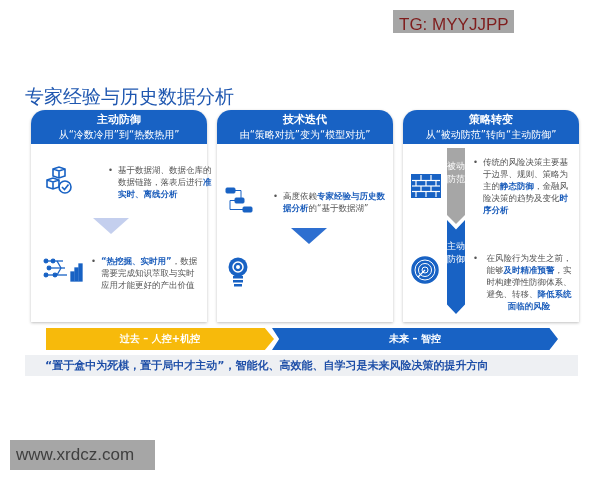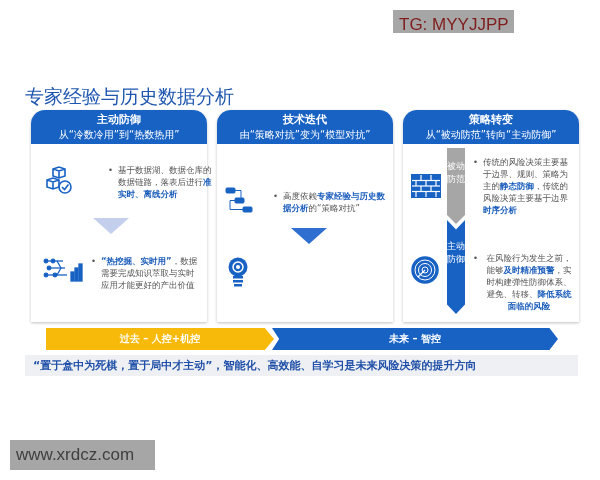--- a/index.html
+++ b/index.html
@@ -21,21 +21,21 @@
   .icon { position: absolute; }
   .down-arrow { position: absolute; width: 0; height: 0; }
   .arrowbar { position: absolute; top: 328px; height: 22px; }
   .arrow-yellow { left: 46px; width: 228px; background: #f7ba0b; color: #fff; font-size: 10px; font-weight: bold;
                   text-align: center; line-height: 22px;
                   clip-path: polygon(0 0, 96% 0, 100% 50%, 96% 100%, 0 100%); }
   .arrow-blue { left: 272px; width: 286px; background: #1862c4; color: #fff; font-size: 10px; font-weight: bold;
                 text-align: center; line-height: 22px;
                 clip-path: polygon(0 0, 97% 0, 100% 50%, 97% 100%, 0 100%, 2.5% 50%); }
   .banner { position: absolute; left: 25px; top: 355px; width: 553px; height: 21px; background: #eef0f3;
-            color: #1f4fa8; font-size: 11px; font-weight: bold; line-height: 21px; padding-left: 8px; white-space: nowrap; }
+            color: #1f4fa8; font-size: 11px; font-weight: bold; line-height: 21px; padding-left: 20px; white-space: nowrap; }
   .vlabel { position: absolute; width: 18px; color: #fff; font-size: 9px; line-height: 13px; text-align: center; }
 </style>
 </head>
 <body>
 
 <div class="wm-top">TG: MYYJJPP</div>
 
 <div class="title">专家经验与历史数据分析</div>
 
 <div class="card" style="left:31px;width:176px;">
@@ -85,21 +85,21 @@
   <svg class="icon" style="left:8px;top:76px;" width="28" height="28" viewBox="0 0 28 28">
     <g fill="#1862c4" stroke="#1862c4" stroke-width="1">
       <rect x="1" y="2" width="9" height="5" rx="1"></rect>
       <rect x="10" y="12" width="9" height="5" rx="1"></rect>
       <rect x="18" y="21" width="9" height="5" rx="1"></rect>
       <path d="M10 4.5 L16 4.5 L16 12" fill="none"></path>
       <path d="M10 14.5 L5 14.5 L5 23.5 L18 23.5" fill="none"></path>
     </g>
   </svg>
   <div class="bullet" style="left:66px;top:80px;width:106px;">
-    <span>高度依赖</span><span class="hl">专家经验与历史数据分析</span><span>的“策略对抗”</span>
+    <span>高度依赖</span><span class="hl">专家经验与历史数据分析</span><span>的“基于数据湖”</span>
   </div>
   <div class="down-arrow" style="left:74px;top:118px;border-left:18px solid transparent;border-right:18px solid transparent;border-top:16px solid #2e6fd0;"></div>
   <svg class="icon" style="left:10px;top:147px;" width="22" height="32" viewBox="0 0 22 32">
     <g>
       <circle cx="11" cy="10" r="9.5" fill="#1862c4"></circle>
       <circle cx="11" cy="10" r="5" fill="none" stroke="#fff" stroke-width="1.5"></circle>
       <circle cx="11" cy="10" r="2" fill="#fff"></circle>
       <rect x="6" y="19" width="10" height="2.5" fill="#1862c4"></rect>
       <rect x="6" y="23" width="10" height="2.5" fill="#1862c4"></rect>
       <rect x="7" y="27" width="8" height="2.5" fill="#1862c4"></rect>
@@ -130,21 +130,21 @@
           <line x1="25" y1="6.5" x2="25" y2="12"></line>
         <line x1="10" y1="12" x2="10" y2="17.5"></line>
           <line x1="20" y1="12" x2="20" y2="17.5"></line>
         <line x1="5" y1="17.5" x2="5" y2="23"></line>
           <line x1="15" y1="17.5" x2="15" y2="23"></line>
           <line x1="25" y1="17.5" x2="25" y2="23"></line>
       </g>
     </g>
   </svg>
   <div class="bullet" style="left:80px;top:46px;width:92px;">
-    <span>传统的风险决策主要基于边界、规则、策略为主的</span><span class="hl">静态防御</span><span>，传统的风险决策主要基于边界</span><span class="hl">时序分析</span>
+    <span>传统的风险决策主要基于边界、规则、策略为主的</span><span class="hl">静态防御</span><span>，金融风险决策的趋势及变化</span><span class="hl">时序分析</span>
   </div>
   <svg class="icon" style="left:8px;top:146px;" width="28" height="28" viewBox="0 0 28 28">
     <g fill="none" stroke="#1862c4" stroke-width="1.5">
       <circle cx="14" cy="14" r="13" fill="#1862c4"></circle>
       <circle cx="14" cy="14" r="10" stroke="#fff" stroke-width="1"></circle>
       <circle cx="14" cy="14" r="6.5" stroke="#fff" stroke-width="1"></circle>
       <circle cx="14" cy="14" r="3" stroke="#fff" stroke-width="1"></circle>
       <line x1="14" y1="14" x2="7" y2="21" stroke="#fff" stroke-width="1.2"></line>
     </g>
   </svg>

